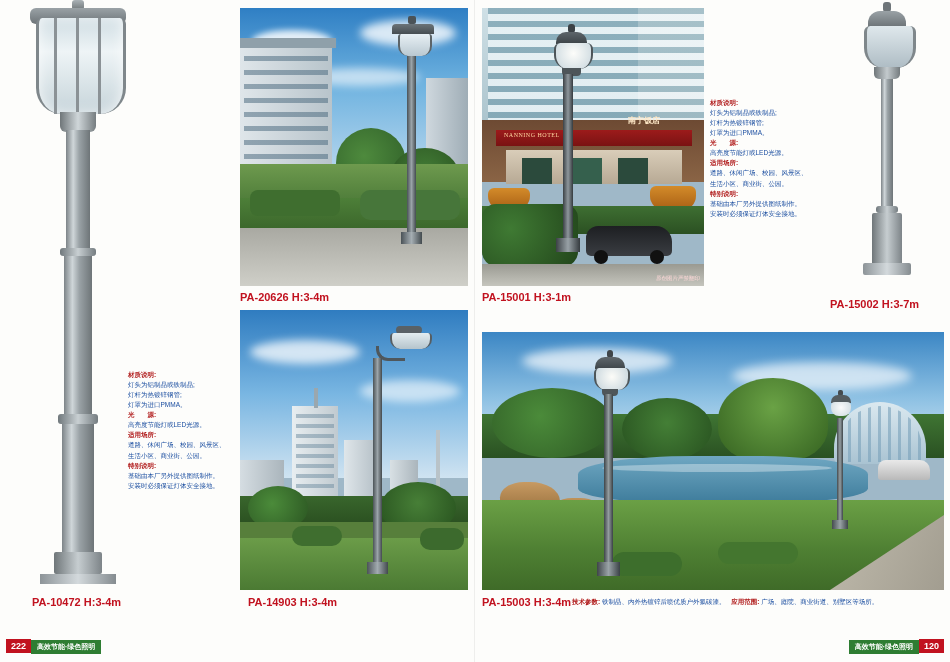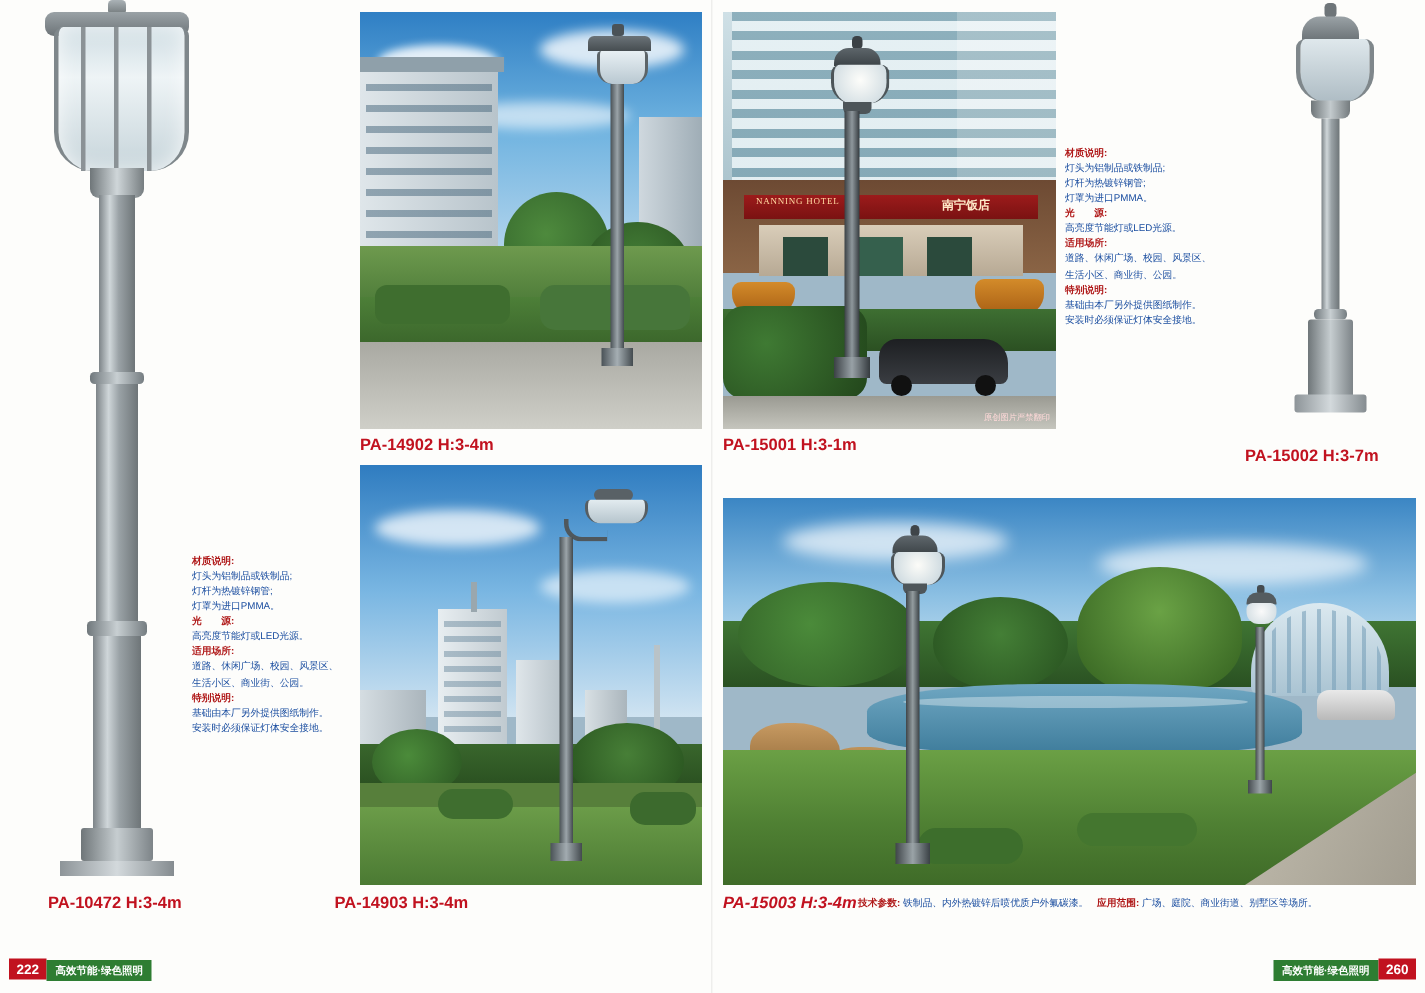--- a/index.html
+++ b/index.html
@@ -132,33 +132,33 @@
     <div style="position:absolute;left:120px;bottom:66px;width:100px;height:30px;background:#47763a;border-radius:10px;"></div>
 
     <div style="position:absolute;left:150px;top:8px;width:46px;height:40px;">
       <div style="position:absolute;left:18px;top:0;width:8px;height:8px;background:#4a5257;border-radius:2px;"></div>
       <div style="position:absolute;left:2px;top:8px;width:42px;height:10px;background:linear-gradient(to bottom,#6b7378,#464d51);border-radius:4px 4px 0 0;"></div>
       <div style="position:absolute;left:8px;top:18px;width:30px;height:22px;background:linear-gradient(to bottom,#e8f0f4,#b9c8d1);border-radius:3px 3px 10px 10px;border-left:2px solid #5c6468;border-right:2px solid #5c6468;"></div>
     </div>
     <div style="position:absolute;left:167px;top:48px;width:9px;height:178px;background:linear-gradient(to right,#4a5257,#9aa3a8,#434b4f);"></div>
     <div style="position:absolute;left:161px;top:224px;width:21px;height:12px;background:linear-gradient(to right,#4a5257,#a5aeb3,#434b4f);"></div>
   </div>
-  <div class="caption" style="left:240px;top:291px;">PA-14902 H:3-4m</div>
+  <div class="caption" style="left:240px;top:291px;">PA-20626 H:3-4m</div>
 
   <div class="photo" style="left:482px;top:8px;width:222px;height:278px;">
 
     <div style="position:absolute;left:0;top:0;width:100%;height:120px;background:linear-gradient(to bottom,#cfe0e6,#aac3cc);"></div>
     <div style="position:absolute;left:6px;top:0;width:150px;height:112px;background:repeating-linear-gradient(to bottom,rgba(120,160,175,.75) 0 6px,rgba(232,242,245,.9) 6px 13px);"></div>
     <div style="position:absolute;left:156px;top:0;width:66px;height:112px;background:repeating-linear-gradient(to bottom,rgba(150,180,190,.7) 0 6px,rgba(240,246,248,.9) 6px 13px);"></div>
 
     <div style="position:absolute;left:0;top:112px;width:100%;height:62px;background:linear-gradient(to bottom,#6d4a33,#8a6445);"></div>
 
     <div style="position:absolute;left:14px;top:122px;width:196px;height:16px;background:linear-gradient(to bottom,#9c1b1b,#7a1212);"></div>
     <div style="position:absolute;left:22px;top:124px;font-size:6px;color:#ffd7a0;letter-spacing:.5px;font-family:'Liberation Serif',serif;">NANNING HOTEL</div>
-    <div style="position:absolute;left:146px;top:123px;font-size:8px;color:#ffe9c8;font-weight:bold;">南宁饭店</div>
+    <div style="position:absolute;left:146px;top:107px;font-size:8px;color:#ffe9c8;font-weight:bold;">南宁饭店</div>
 
     <div style="position:absolute;left:24px;top:142px;width:176px;height:34px;background:linear-gradient(to bottom,#d9cdb9,#b7a994);"></div>
     <div style="position:absolute;left:40px;top:150px;width:30px;height:26px;background:#2b4a3c;"></div>
     <div style="position:absolute;left:86px;top:150px;width:34px;height:26px;background:#35604d;"></div>
     <div style="position:absolute;left:136px;top:150px;width:30px;height:26px;background:#2b4a3c;"></div>
 
     <div style="position:absolute;left:6px;top:180px;width:42px;height:22px;background:linear-gradient(to bottom,#d38b2a,#a85f14);border-radius:6px 6px 14px 14px;"></div>
     <div style="position:absolute;left:168px;top:178px;width:46px;height:24px;background:linear-gradient(to bottom,#d38b2a,#a85f14);border-radius:6px 6px 14px 14px;"></div>
 
     <div style="position:absolute;left:0;top:198px;width:100%;height:28px;background:linear-gradient(to bottom,#3e6f32,#2b5022);"></div>
@@ -234,21 +234,21 @@
     <div style="position:absolute;left:180px;bottom:40px;width:44px;height:22px;background:#3c6a2d;border-radius:10px;"></div>
 
     <div style="position:absolute;left:132px;top:16px;width:60px;height:40px;">
       <div style="position:absolute;left:24px;top:0;width:26px;height:8px;background:#596166;border-radius:4px;"></div>
       <div style="position:absolute;left:18px;top:7px;width:38px;height:16px;background:linear-gradient(to bottom,#e3ecf0,#b5c4cc);border-radius:4px 4px 10px 10px;border-left:2px solid #565e63;border-right:2px solid #565e63;"></div>
       <div style="position:absolute;left:4px;top:20px;width:26px;height:12px;border-bottom:3px solid #4f575c;border-left:3px solid #4f575c;border-radius:0 0 0 12px;"></div>
     </div>
     <div style="position:absolute;left:133px;top:48px;width:9px;height:206px;background:linear-gradient(to right,#4b5357,#9ba4a9,#434a4e);"></div>
     <div style="position:absolute;left:127px;top:252px;width:21px;height:12px;background:linear-gradient(to right,#4b5357,#a2abb0,#434a4e);"></div>
   </div>
-  <div class="caption" style="left:223px;top:596px;">PA-14903 H:3-4m</div>
+  <div class="caption" style="left:248px;top:596px;">PA-14903 H:3-4m</div>
 
   <div class="photo" style="left:482px;top:332px;width:462px;height:258px;">
     <div class="sky" style="height:46%;background:linear-gradient(to bottom,#3b86c4 0%,#8cc0e3 55%,#cfe5f2 100%);"></div>
     <div style="position:absolute;left:40px;top:16px;width:150px;height:26px;background:rgba(255,255,255,.7);border-radius:50%;filter:blur(5px);"></div>
     <div style="position:absolute;left:250px;top:30px;width:180px;height:28px;background:rgba(255,255,255,.65);border-radius:50%;filter:blur(5px);"></div>
 
     <div style="position:absolute;left:0;top:82px;width:100%;height:44px;background:linear-gradient(to bottom,#3f7533,#2a5122);"></div>
     <div style="position:absolute;left:10px;top:56px;width:120px;height:70px;background:radial-gradient(circle at 40% 40%,#4b8b3a,#2b5522);border-radius:50%;"></div>
     <div style="position:absolute;left:140px;top:66px;width:90px;height:62px;background:radial-gradient(circle at 50% 40%,#447f36,#27501f);border-radius:50%;"></div>
 
@@ -283,29 +283,29 @@
 
     <div style="position:absolute;left:344px;top:58px;width:30px;height:30px;">
       <div style="position:absolute;left:12px;top:0;width:5px;height:6px;background:#454b4f;border-radius:2px;"></div>
       <div style="position:absolute;left:5px;top:5px;width:20px;height:8px;background:#545c60;border-radius:7px 7px 0 0;"></div>
       <div style="position:absolute;left:5px;top:12px;width:20px;height:14px;background:radial-gradient(circle at 50% 40%,#fafafa,#cbd8de);border-radius:4px 4px 8px 8px;"></div>
     </div>
     <div style="position:absolute;left:355px;top:86px;width:6px;height:104px;background:linear-gradient(to right,#454b4f,#959ea2,#3f464a);"></div>
     <div style="position:absolute;left:350px;top:188px;width:16px;height:9px;background:linear-gradient(to right,#454b4f,#9aa3a7,#3f464a);"></div>
   </div>
 
-  <div class="caption" style="left:482px;top:596px;font-style:italic;">PA-15003 H:3-4m</div>
+  <div class="caption" style="left:482px;top:596px;">PA-15003 H:3-4m</div>
 
   <div style="position:absolute;left:572px;top:598px;font-size:6.5px;white-space:nowrap;">
     <span style="color:#b01a1a;font-weight:bold;">技术参数:</span>
     <span style="color:#1b4ea0;">铁制品、内外热镀锌后喷优质户外氟碳漆。</span>
     <span style="color:#b01a1a;font-weight:bold;margin-left:4px;">应用范围:</span>
     <span style="color:#1b4ea0;">广场、庭院、商业街道、别墅区等场所。</span>
   </div>
 
   <div class="folio left" style="bottom:8px;left:6px;">
     <span class="num">222</span><span class="txt">高效节能·绿色照明</span>
   </div>
   <div class="folio right" style="bottom:8px;right:6px;">
-    <span class="txt">高效节能·绿色照明</span><span class="num">260</span>
+    <span class="txt">高效节能·绿色照明</span><span class="num">120</span>
   </div>
 
 </div>
 
 </body></html>

